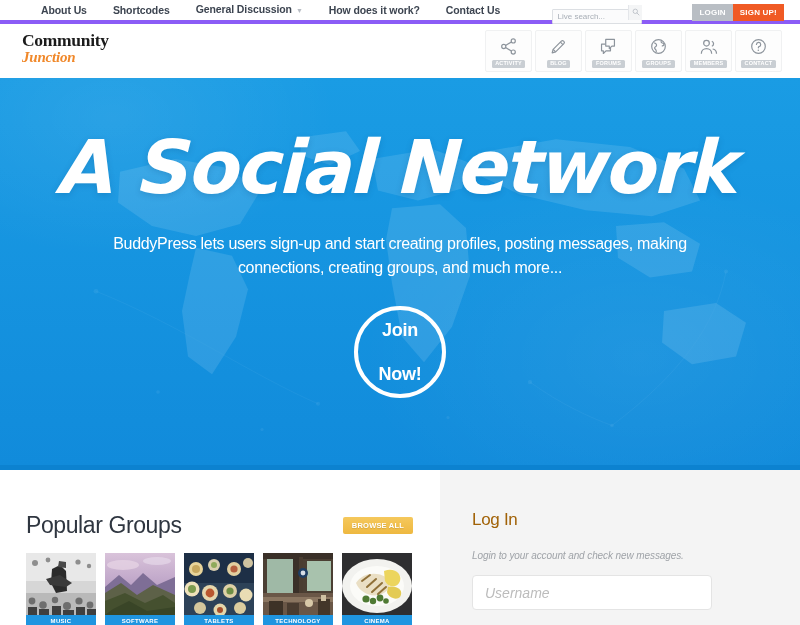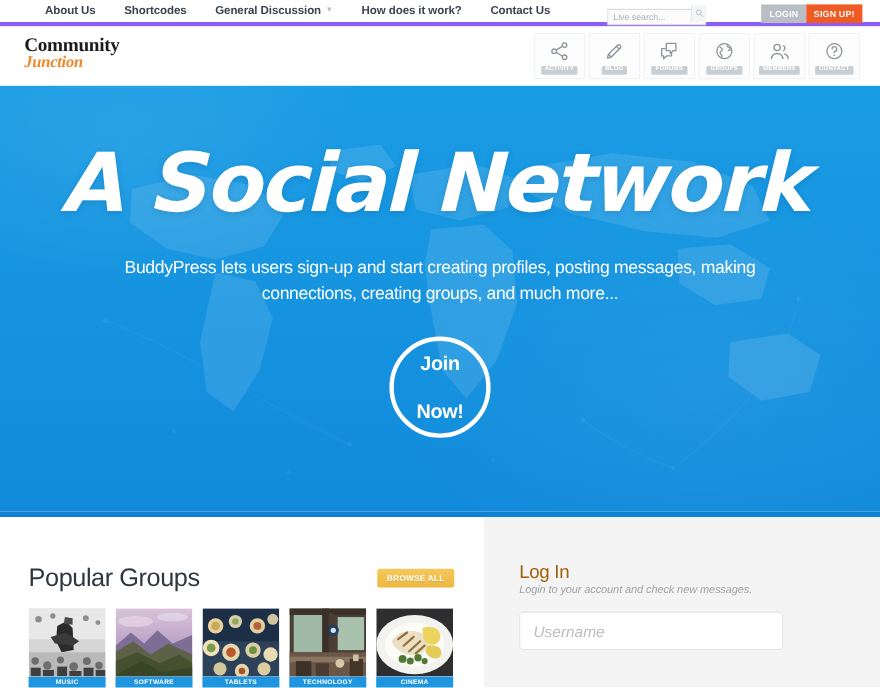--- a/index.html
+++ b/index.html
@@ -276,21 +276,21 @@
     flex: 1;
     background: #f4f4f4;
     padding: 40px 30px 0 32px;
   }
   .login-title {
     font-size: 17px;
     color: #a16207;
     letter-spacing: -0.3px;
   }
   .login-sub {
-    margin-top: 1px;
+    margin-top: 20px;
     font-size: 10px;
     font-style: italic;
     color: #9fa3a8;
     letter-spacing: -0.1px;
   }
   .login-input {
     margin-top: 14px;
     width: 240px; height: 35px;
     background: #ffffff;
     border: 1px solid #e4e4e4;

